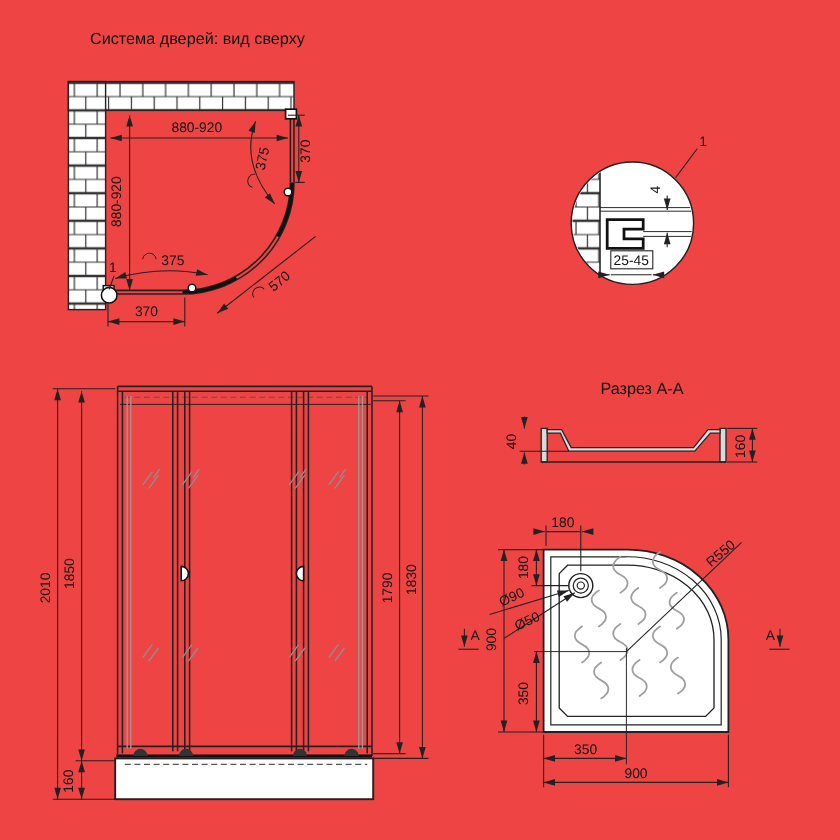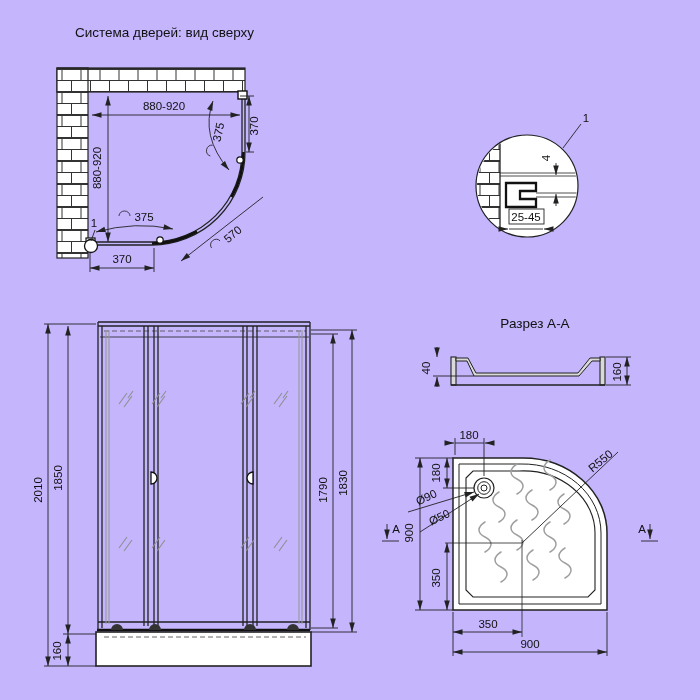--- a/index.html
+++ b/index.html
@@ -1,16 +1,16 @@
 <!DOCTYPE html>
 <html><head>
 <meta charset="utf-8">
 <style>
   html,body{margin:0;padding:0;background:#fff;}
-  .canvas{position:relative;width:700px;height:700px;background:#c4b5fd;overflow:hidden;
+  .canvas{position:relative;width:700px;height:700px;background:#ef4444;overflow:hidden;
           font-family:"Liberation Sans", sans-serif;}
   svg{display:block;}
   text{fill:#111;font-family:"Liberation Sans", sans-serif;}
   .dim{font-size:11.5px;}
   .ttl{font-size:13.5px;}
   .ln{stroke:#222;stroke-width:1.3;fill:none;}
   .thin{stroke:#222;stroke-width:0.8;fill:none;}
   .gray{stroke:#9a9a9a;stroke-width:1.1;fill:none;}
   .dimln{stroke:#222;stroke-width:0.9;fill:none;}
   .thick{stroke:#111;stroke-width:2.3;fill:#fff;}

